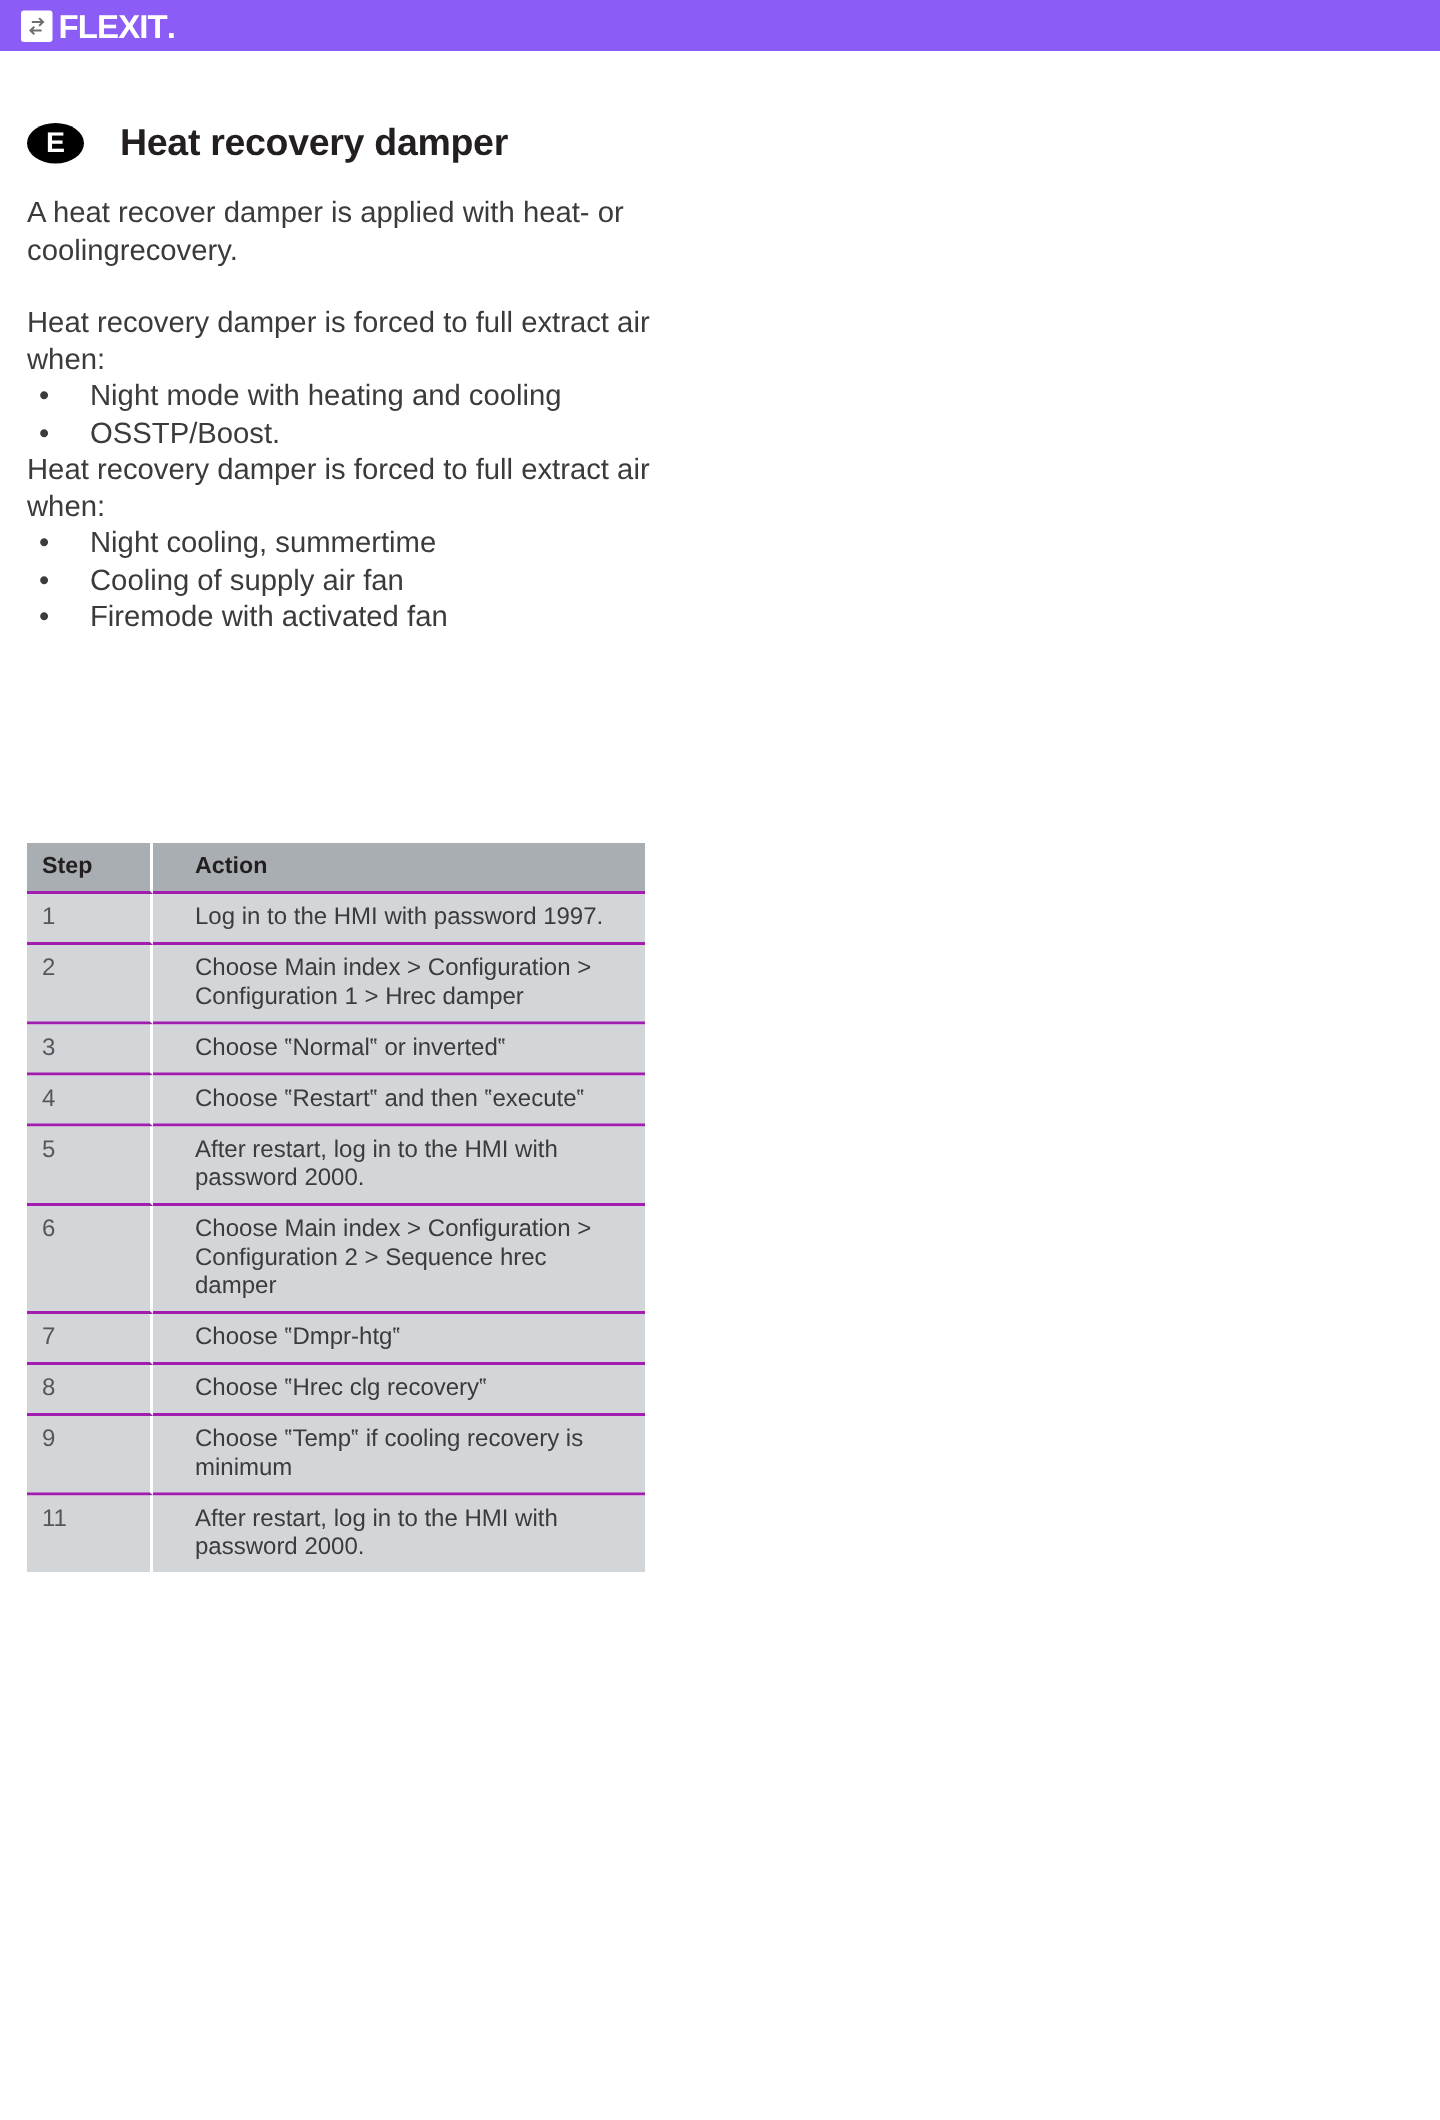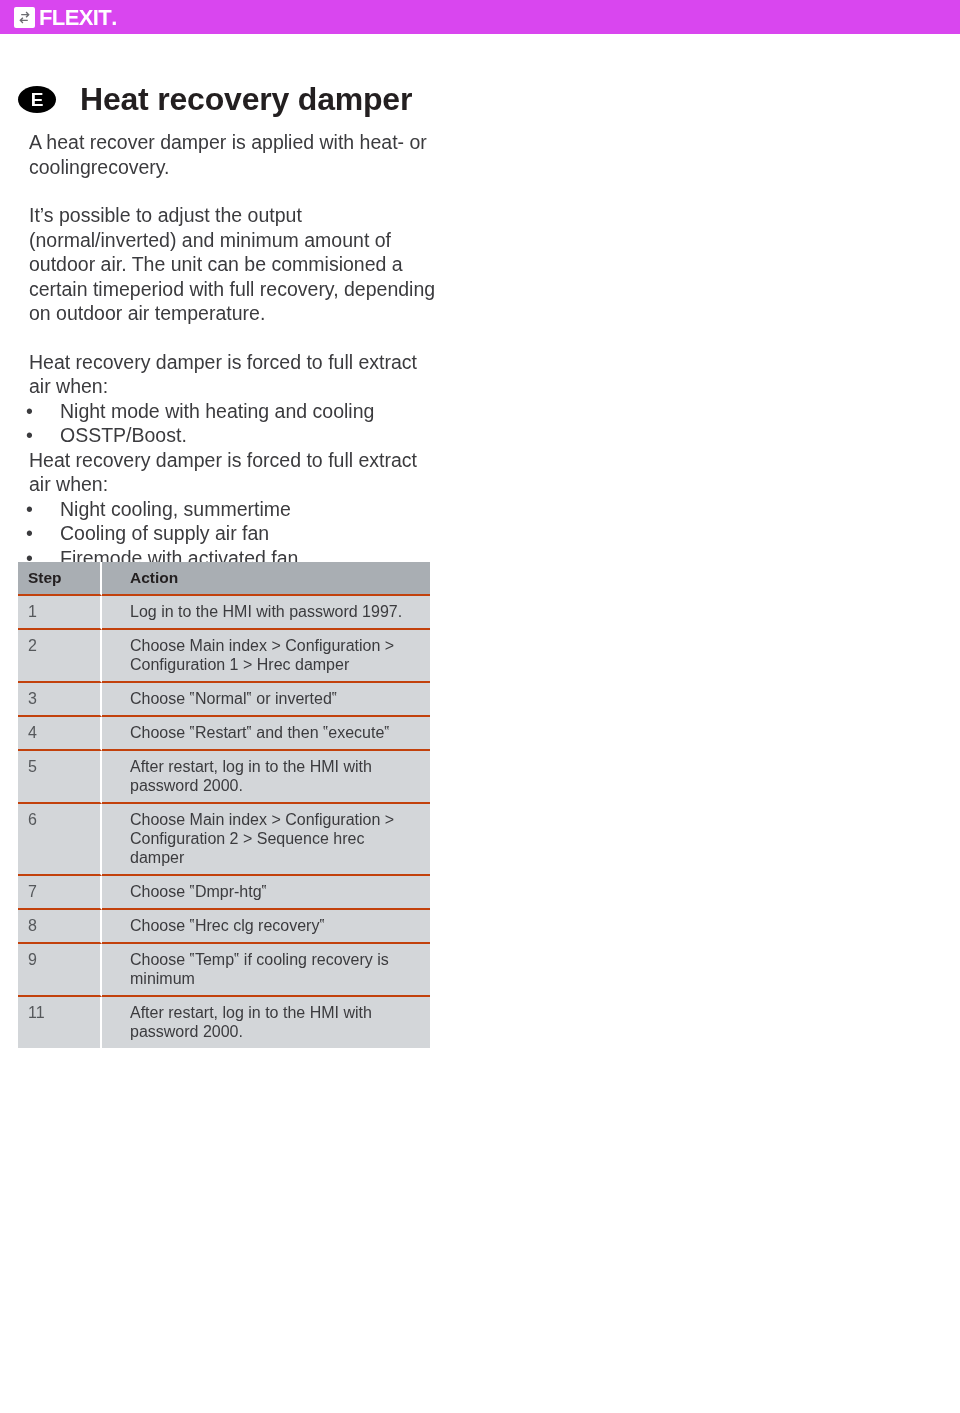--- a/index.html
+++ b/index.html
@@ -16,21 +16,21 @@
     overflow: hidden;
   }
 
   
   .brandbar {
     position: absolute;
     left: 0;
     top: 0;
     width: 960px;
     height: 34px;
-    background: #d946ef;
+    background: #8b5cf6;
   }
   .brand-logo {
     position: absolute;
     left: 14px;
     top: 6px;
     display: flex;
     align-items: center;
     height: 22px;
   }
   .brand-mark {
@@ -85,37 +85,37 @@
     font-size: 19px;
     display: flex;
     align-items: center;
     justify-content: center;
     flex: none;
   }
   .section-title {
     margin-left: 24px;
     font-family: "Liberation Sans", sans-serif;
     font-weight: bold;
-    font-size: 32px;
+    font-size: 25px;
     color: #231f20;
     letter-spacing: -0.2px;
     white-space: nowrap;
   }
 
   .body-col {
     position: absolute;
     left: 18px;
     top: 96px;
     width: 420px;
     font-size: 19.5px;
     line-height: 24.5px;
     color: #3b3b3e;
     font-family: "Liberation Sans", sans-serif;
   }
-  .para { margin: 0 0 24px 11px; }
+  .para { margin: 0 0 24px 0; }
   .para.tight { margin-bottom: 0; }
   .bullets {
     margin: 0 0 0 0;
     padding: 0;
     list-style: none;
   }
   .bullets li {
     position: relative;
     padding-left: 42px;
     line-height: 24.5px;
@@ -136,21 +136,21 @@
     width: 412px;
     border-collapse: separate;
     border-spacing: 0;
     font-family: "Liberation Sans", sans-serif;
   }
   .steps-table th,
   .steps-table td {
     text-align: left;
     vertical-align: top;
     background: #d3d6d9;
-    border-bottom: 2px solid #c2410c;
+    border-bottom: 2px solid #a21caf;
     border-right: 2px solid #ffffff;
   }
   .steps-table th {
     background: #a9aeb3;
     font-weight: bold;
     font-size: 15.5px;
     color: #231f20;
     padding: 7px 8px 7px 10px;
     line-height: 18px;
   }
@@ -186,21 +186,20 @@
 
   <div class="section-head">
     <span class="badge">E</span>
     <span class="section-title">Heat recovery damper</span>
   </div>
 
   <div class="body-col">
 
     <p class="para">A heat recover damper is applied with heat- or coolingrecovery.</p>
 
-    <p class="para">It’s possible to adjust the output (normal/inverted) and minimum amount of outdoor air. The unit can be commisioned a certain timeperiod with full recovery, depending on outdoor air temperature.</p>
 
     <p class="para tight">Heat recovery damper is forced to full extract air when:</p>
     <ul class="bullets">
       <li>
         <span class="bullet-dot">•</span>
         <span>Night mode  with heating and cooling</span>
       </li>
       <li>
         <span class="bullet-dot">•</span>
         <span>OSSTP/Boost.</span>

